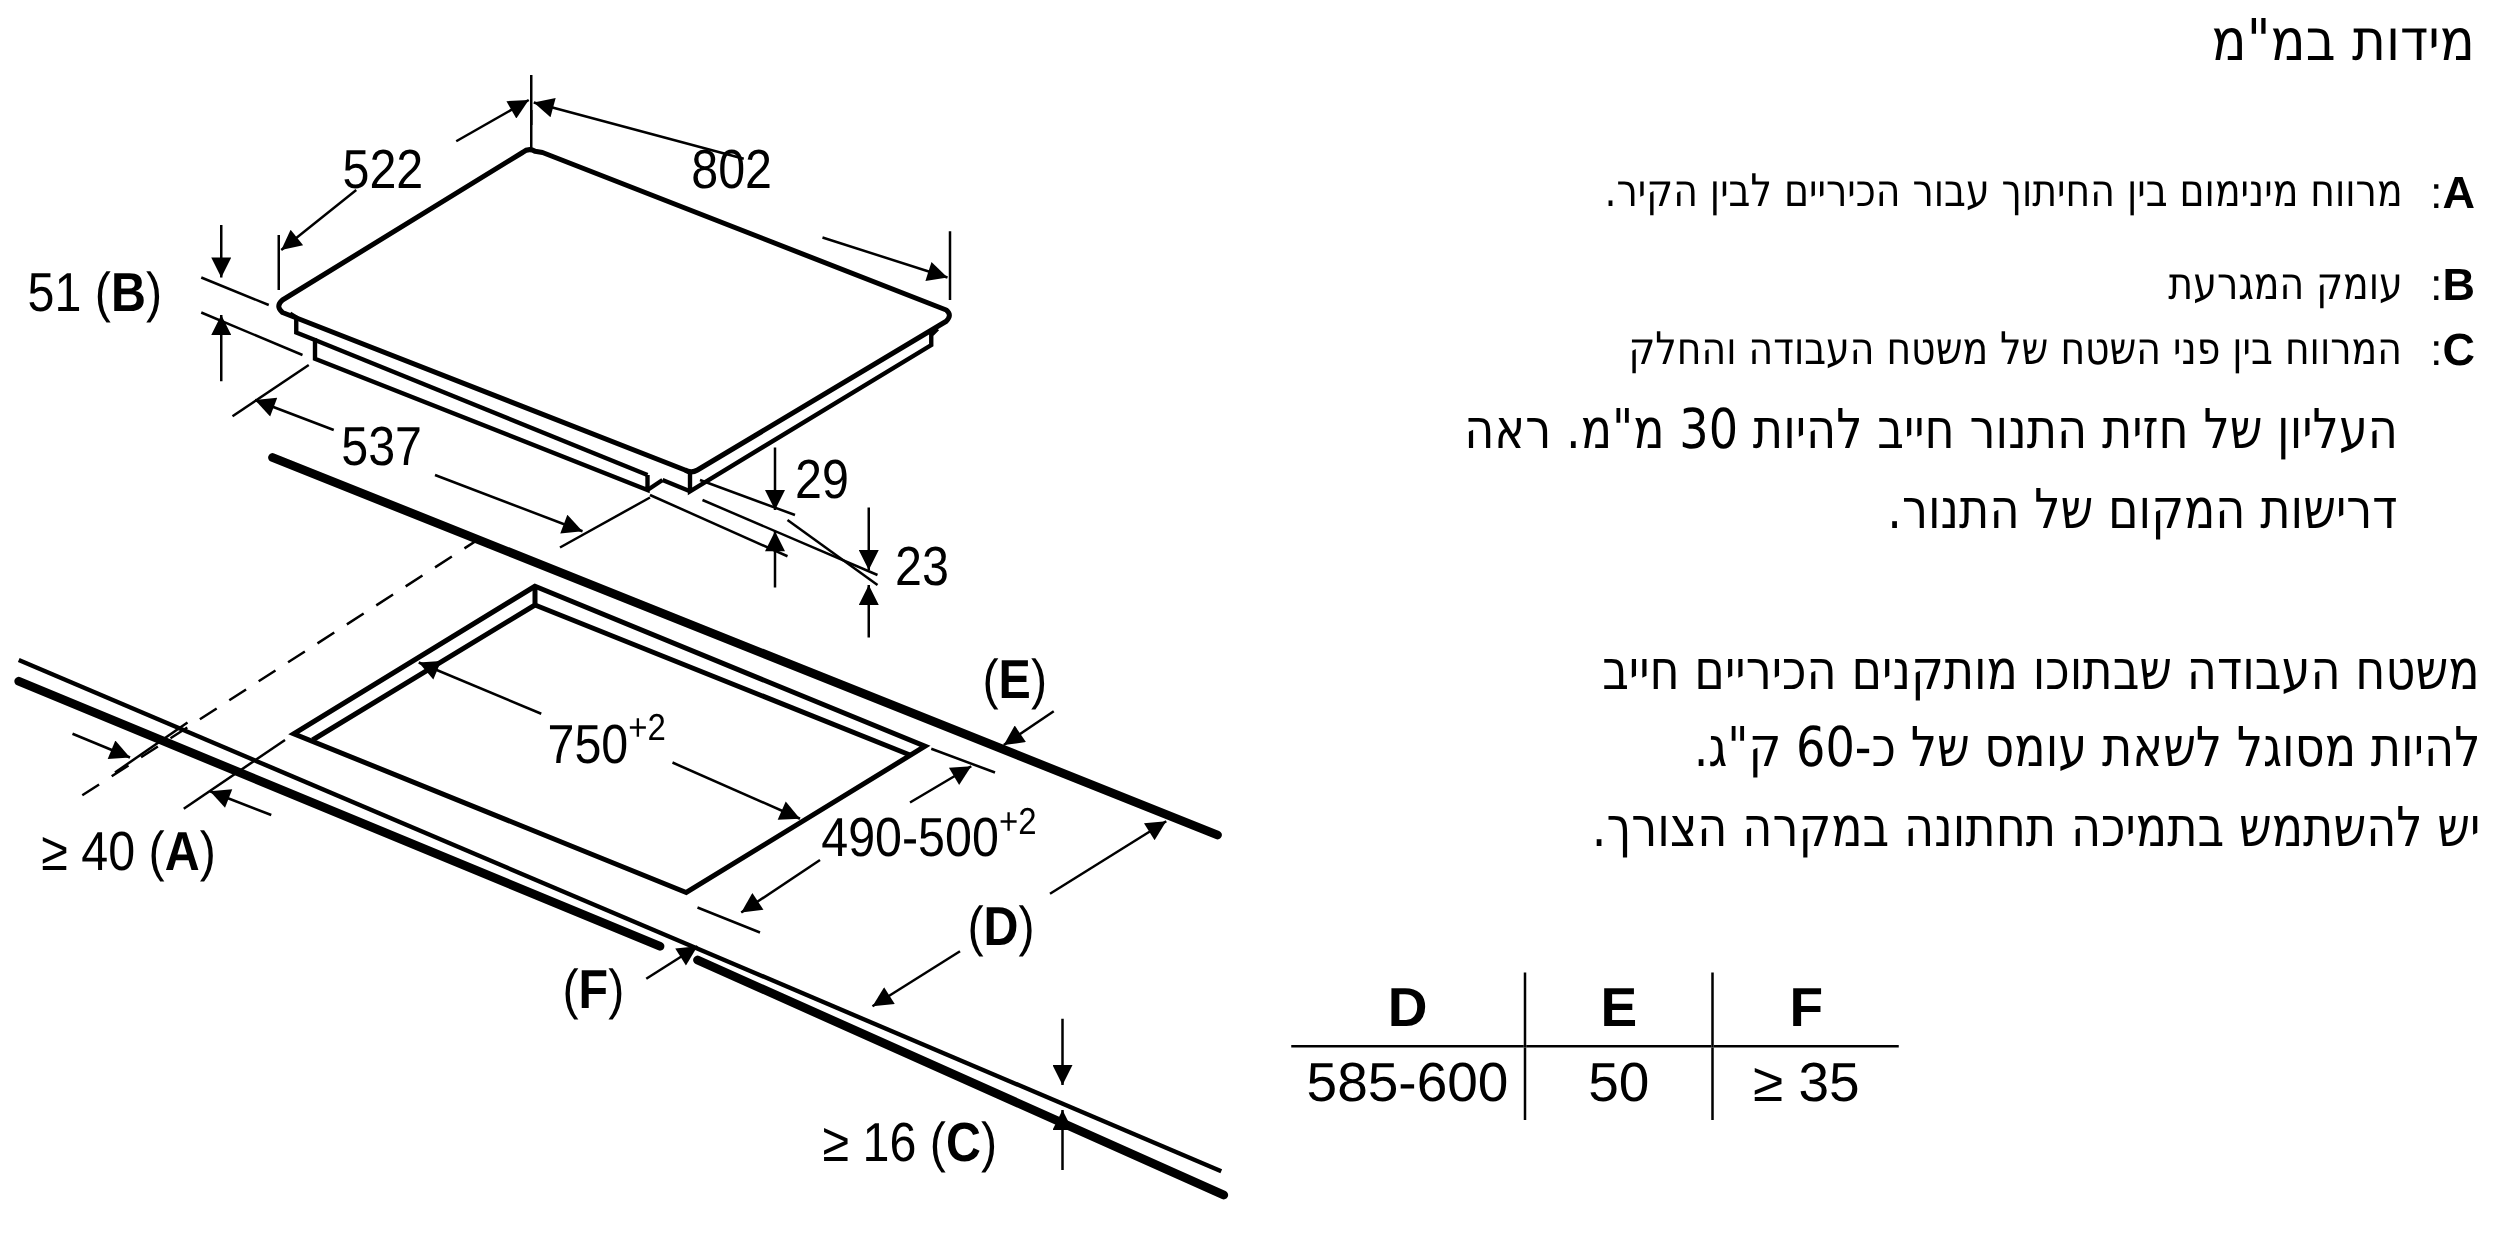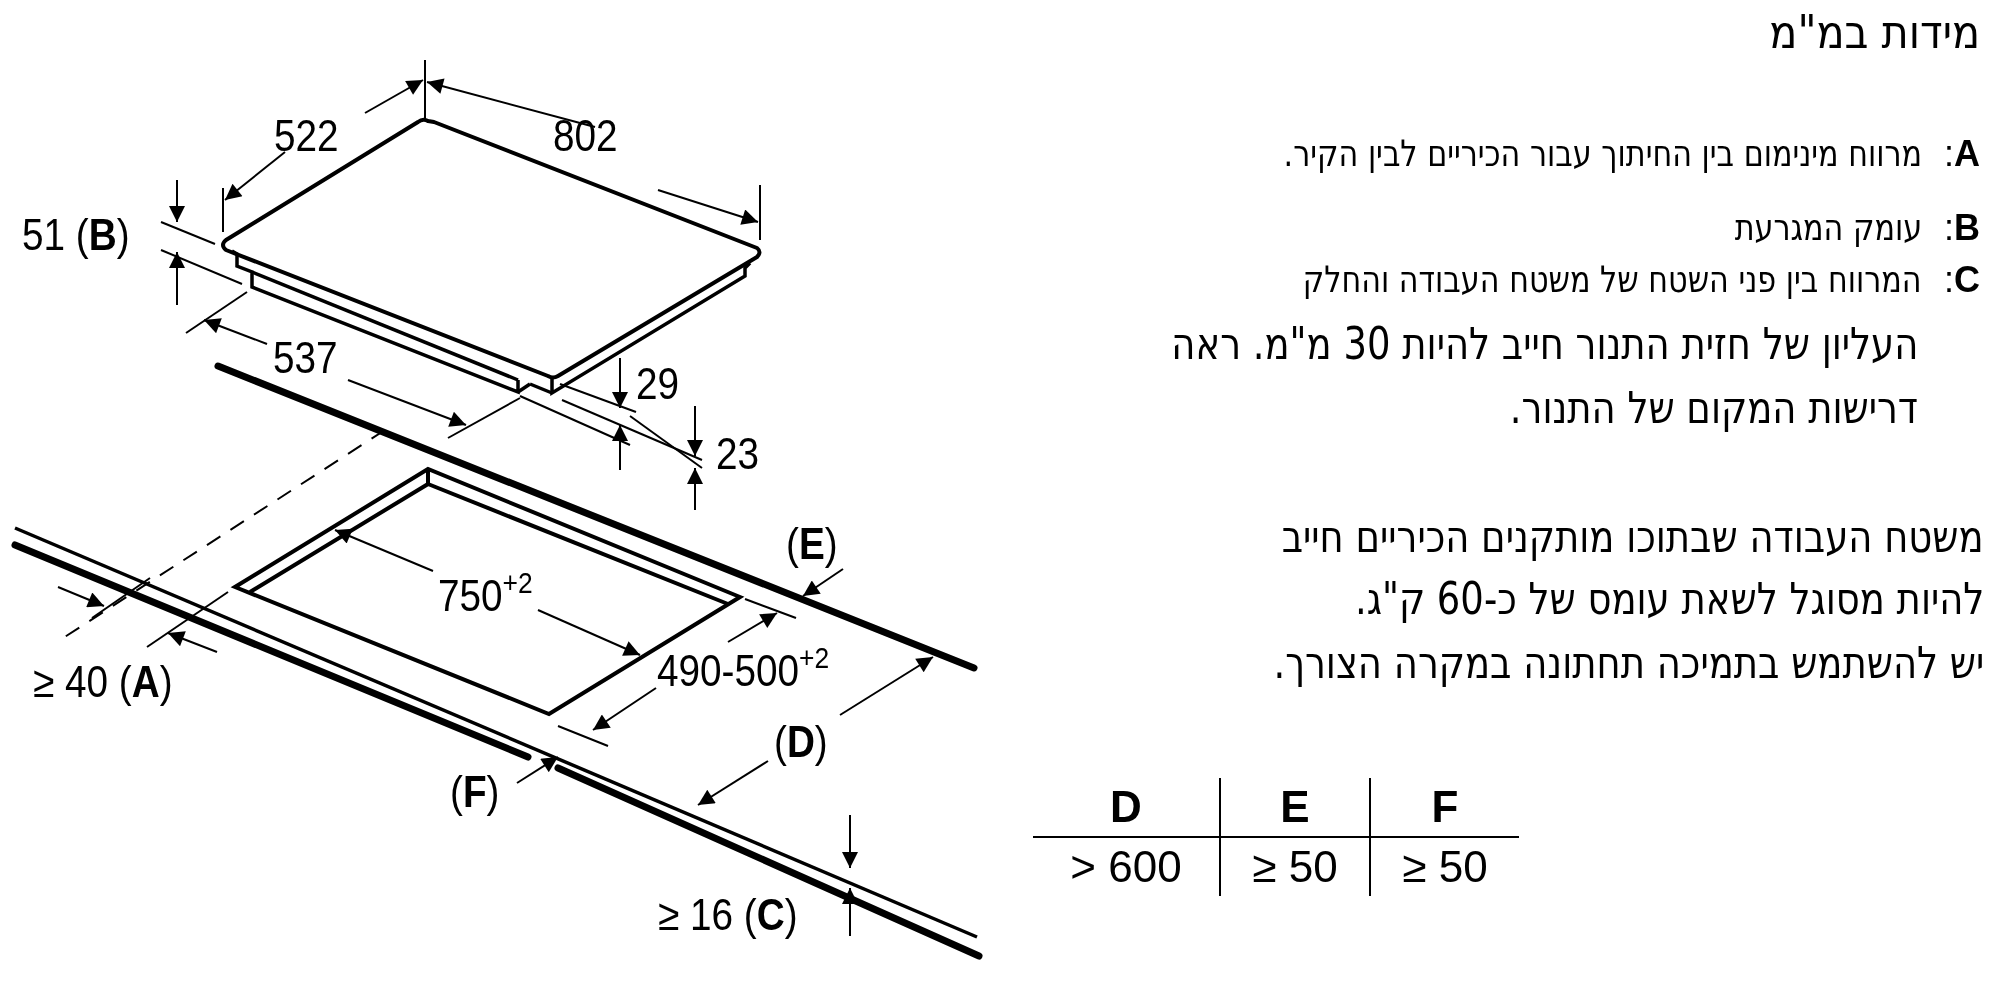--- a/index.html
+++ b/index.html
@@ -184,18 +184,18 @@
 <table id="spec">
   <thead>
     <tr>
       <th>D</th>
       <th>E</th>
       <th>F</th>
     </tr>
   </thead>
   <tbody>
     <tr>
-      <td>&gt; 600</td>
-      <td>≥ 50</td>
-      <td>≥ 50</td>
+      <td>585-600</td>
+      <td>50</td>
+      <td>≥ 35</td>
     </tr>
   </tbody>
 </table>
 
 </body></html>

